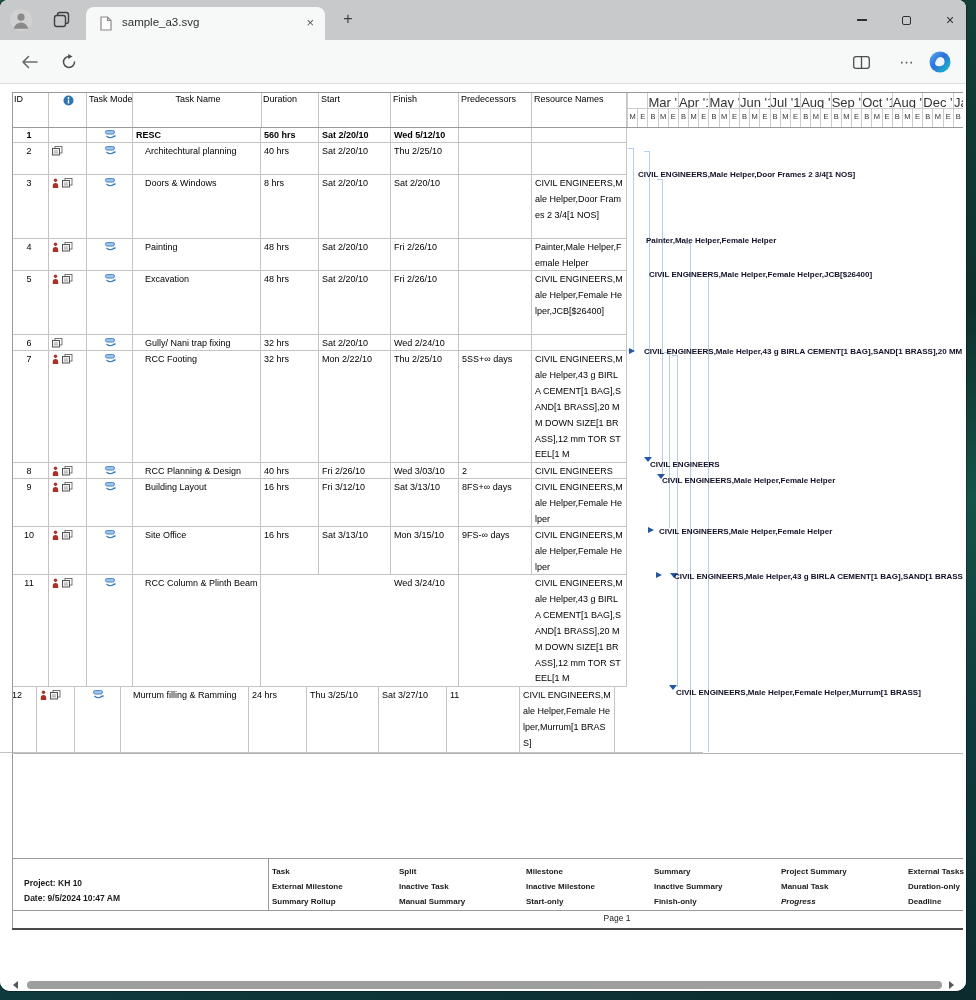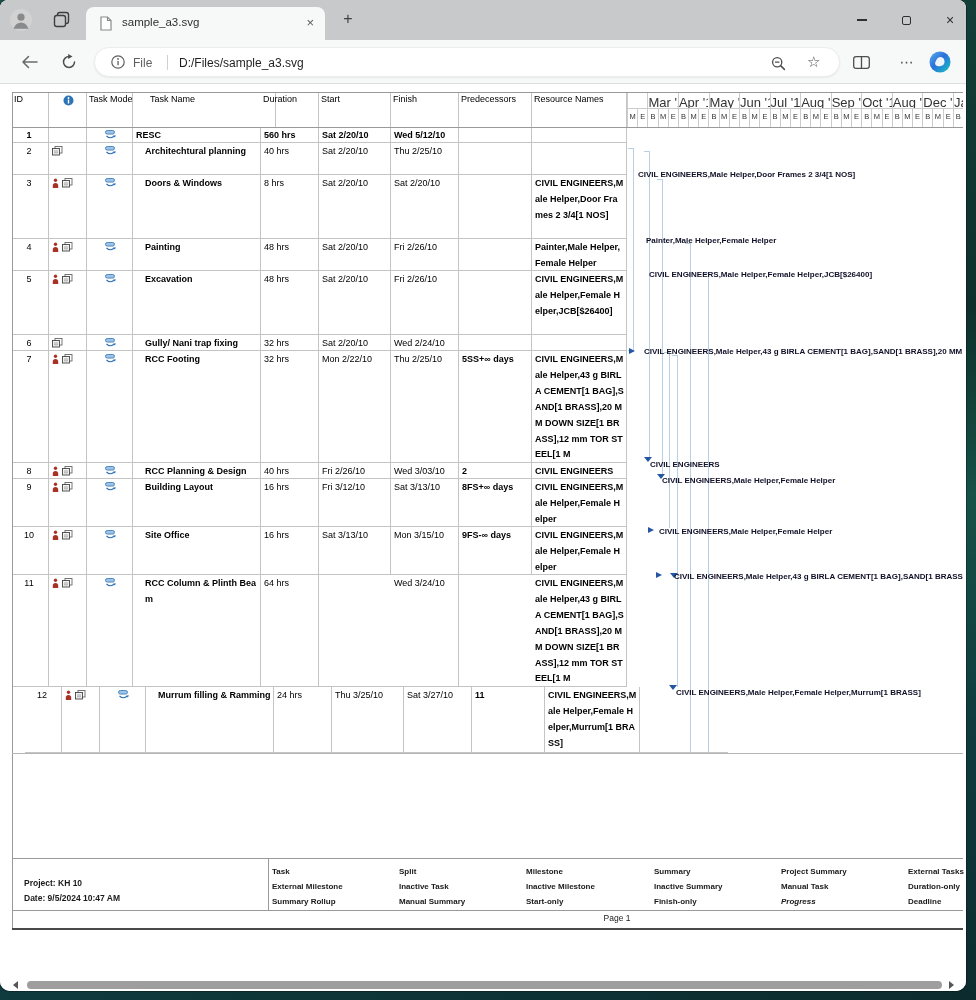--- a/index.html
+++ b/index.html
@@ -47,21 +47,21 @@
   .tscell{position:absolute;top:17px;height:18px;font-size:7.5px;color:#333;text-align:center;
     border-left:1px solid #ccc;padding-top:3px;}
   .trow{position:absolute;border-bottom:1px solid #c4c4c4;background:#fff;}
   .trow.bold .tcell{font-weight:bold;}
   .tcell{position:absolute;top:0;height:100%;border-right:1px solid #c4c4c4;font-size:9px;color:#000;
     line-height:15.9px;padding:1px 2px 0 3px;overflow:hidden;}
   .c-id{text-align:center;padding-left:0;}
   .c-ind{padding-top:3px;padding-left:3px;}
   .c-ind svg{margin-right:3px;vertical-align:top;}
   .c-mode{text-align:center;padding-top:3px;}
-  .brk{word-break:break-all;font-weight:bold;}
+  .brk{word-break:break-all;}
   .gline{position:absolute;background:#b9cfe6;}
   .glabel{position:absolute;font-size:8px;font-weight:600;color:#101028;white-space:nowrap;}
   .gmark-right{position:absolute;width:0;height:0;border-top:3.5px solid transparent;border-bottom:3.5px solid transparent;border-left:6px solid #2456a4;}
   .gmark-down{position:absolute;width:0;height:0;border-left:4px solid transparent;border-right:4px solid transparent;border-top:5px solid #2456a4;}
   .ltext{position:absolute;font-size:8px;font-weight:600;color:#1a1a1a;white-space:nowrap;}
   .lbig{font-size:8.5px;font-weight:700;}
   .pagenum{position:absolute;font-size:8.5px;color:#1a1a1a;text-align:center;}
   .sbarrow{position:absolute;width:0;height:0;border-top:4px solid transparent;border-bottom:4px solid transparent;}
   .sbarrow.left{border-right:5px solid #565656;}
   .sbarrow.right{border-left:5px solid #565656;}
@@ -112,40 +112,20 @@
         <svg width="17" height="14" viewBox="0 0 17 14">
             <path d="M16 7 H2 M7.5 1.5 L2 7 L7.5 12.5" stroke="#6b6b6b" stroke-width="1.6" fill="none" stroke-linecap="round" stroke-linejoin="round"></path>
           </svg>
       </div>
       <div class="navbtn nb-refresh">
         <svg width="16" height="16" viewBox="0 0 16 16">
             <path d="M13.5 8 A5.5 5.5 0 1 1 8 2.5" stroke="#4e4e4e" stroke-width="1.5" fill="none" stroke-linecap="round"></path>
             <path d="M7.2 0 L11.5 2.5 L7.2 5 Z" fill="#4e4e4e"></path>
           </svg>
       </div>
-      <div class="addressbar">
-        <span class="ab-info">
-          <svg width="14" height="14" viewBox="0 0 14 14">
-              <circle cx="7" cy="7" r="6.2" stroke="#5f5f5f" fill="none" stroke-width="1.2"></circle>
-              <rect x="6.4" y="6" width="1.3" height="4.2" fill="#5f5f5f"></rect>
-              <circle cx="7" cy="3.9" r="0.9" fill="#5f5f5f"></circle>
-            </svg>
-        </span>
-        <span class="ab-scheme">File</span>
-        <span class="ab-div"></span>
-        <span class="ab-url">D:/Files/sample_a3.svg</span>
-        <span class="ab-zoom">
-          <svg width="15" height="15" viewBox="0 0 15 15">
-              <circle cx="6.2" cy="6.2" r="4.6" stroke="#4e4e4e" fill="none" stroke-width="1.3"></circle>
-              <path d="M4 6.2 H8.4" stroke="#4e4e4e" stroke-width="1.2"></path>
-              <path d="M9.6 9.6 L13.4 13.4" stroke="#4e4e4e" stroke-width="1.5" stroke-linecap="round"></path>
-            </svg>
-        </span>
-        <span class="ab-star">☆</span>
-      </div>
       <div class="navbtn nb-split">
         <svg width="17" height="13" viewBox="0 0 17 13">
             <rect x="0.7" y="0.7" width="15.6" height="11.6" rx="2.4" stroke="#4e4e4e" fill="none" stroke-width="1.3"></rect>
             <path d="M8.5 0.7 V12.3" stroke="#4e4e4e" stroke-width="1.3"></path>
           </svg>
       </div>
       <div class="navbtn nb-dots">⋯</div>
       <div class="copilot">
         <svg width="24" height="24" viewBox="0 0 24 24">
             <defs>
@@ -162,21 +142,21 @@
     </div>
 
     <div class="content" id="content">
         <div class="hcell" style="left: 12px; width: 37px;">ID</div>
         <div class="hcell" style="left: 49px; width: 38px; text-align: center; padding-top: 3px;"><span><svg width="11" height="11" viewBox="0 0 11 11">
               <circle cx="5.5" cy="5.5" r="5" fill="#2e74b5"></circle>
               <rect x="4.8" y="4.6" width="1.4" height="3.9" fill="#fff"></rect>
               <circle cx="5.5" cy="3" r="0.95" fill="#fff"></circle>
             </svg></span></div>
         <div class="hcell" style="left: 87px; width: 46px;">Task Mode</div>
-        <div class="hcell" style="left: 148px; width: 128px;">Task Name</div>
+        <div class="hcell" style="left: 134px; width: 128px; text-align: center;">Task Name</div>
         <div class="hcell" style="left: 261px; width: 58px;">Duration</div>
         <div class="hcell" style="left: 319px; width: 72px;">Start</div>
         <div class="hcell" style="left: 391px; width: 68px;">Finish</div>
         <div class="hcell" style="left: 459px; width: 73px;">Predecessors</div>
         <div class="hcell" style="left: 532px; width: 95px;">Resource Names</div>
         <div class="tlwrap">
           <div class="tmcell" style="left: 0px; width: 20.4px;"></div>
           <div class="tmcell" style="left: 20.4px; width: 30.55px;">Mar '10</div>
           <div class="tmcell" style="left: 50.95px; width: 30.55px; text-decoration: underline;">Apr '10</div>
           <div class="tmcell" style="left: 81.5px; width: 30.55px;">May '10</div>
@@ -439,25 +419,24 @@
                 <rect x="3" y="0.5" width="7" height="6.5" fill="#fff" stroke="#666" stroke-width="0.9"></rect>
                 <rect x="0.5" y="2.5" width="7" height="6.5" fill="#f2f2f2" stroke="#444" stroke-width="0.9"></rect>
                 <path d="M2 5 L6 5 M2 6.8 L6 6.8" stroke="#888" stroke-width="0.7"></path>
               </svg></span></div>
           <div class="tcell c-mode" style="left: 75px; width: 46px;"><span><svg width="12" height="10" viewBox="0 0 12 10">
                 <rect x="1.5" y="0.5" width="9" height="3.6" rx="1.8" fill="#9dc3e6" stroke="#2e74b5" stroke-width="0.8"></rect>
                 <path d="M2.5 6 Q6 9.3 10 6.3" fill="none" stroke="#2e74b5" stroke-width="1.1"></path>
                 <path d="M10.9 7.8 L9.3 5.5 L11.8 5.2 Z" fill="#2e74b5"></path>
               </svg></span></div>
           <div class="tcell brk" style="left: 121px; width: 128px; padding-left: 12px;">RCC Column &amp; Plinth Beam</div>
-          <div class="tcell" style="left: 249px; width: 58px;">64 hrs</div>
           <div class="tcell" style="left: 379px; width: 68px;">Wed 3/24/10</div>
           <div class="tcell brk" style="left: 520px; width: 95px;">CIVIL ENGINEERS,Male Helper,43 g BIRLA CEMENT[1 BAG],SAND[1 BRASS],20 MM DOWN SIZE[1 BRASS],12 mm TOR STEEL[1 M</div>
         </div>
-        <div class="trow" style="left: 25px; top: 603px; width: 703px; height: 66px;">
+        <div class="trow" style="left: 0; top: 603px; width: 703px; height: 66px;">
           <div class="tcell c-id" style="left: 0px; width: 37px;">12</div>
           <div class="tcell c-ind" style="left: 37px; width: 38px;"><span><svg width="7" height="10" viewBox="0 0 7 10">
                 <circle cx="3.5" cy="2.2" r="1.7" fill="#a93226"></circle>
                 <path d="M0.8 10 L0.8 7.5 Q0.8 5 3.5 5 Q6.2 5 6.2 7.5 L6.2 10 Z" fill="#a93226"></path>
               </svg></span><span><svg width="11" height="10" viewBox="0 0 11 10">
                 <rect x="3" y="0.5" width="7" height="6.5" fill="#fff" stroke="#666" stroke-width="0.9"></rect>
                 <rect x="0.5" y="2.5" width="7" height="6.5" fill="#f2f2f2" stroke="#444" stroke-width="0.9"></rect>
                 <path d="M2 5 L6 5 M2 6.8 L6 6.8" stroke="#888" stroke-width="0.7"></path>
               </svg></span></div>
           <div class="tcell c-mode" style="left: 75px; width: 46px;"><span><svg width="12" height="10" viewBox="0 0 12 10">

